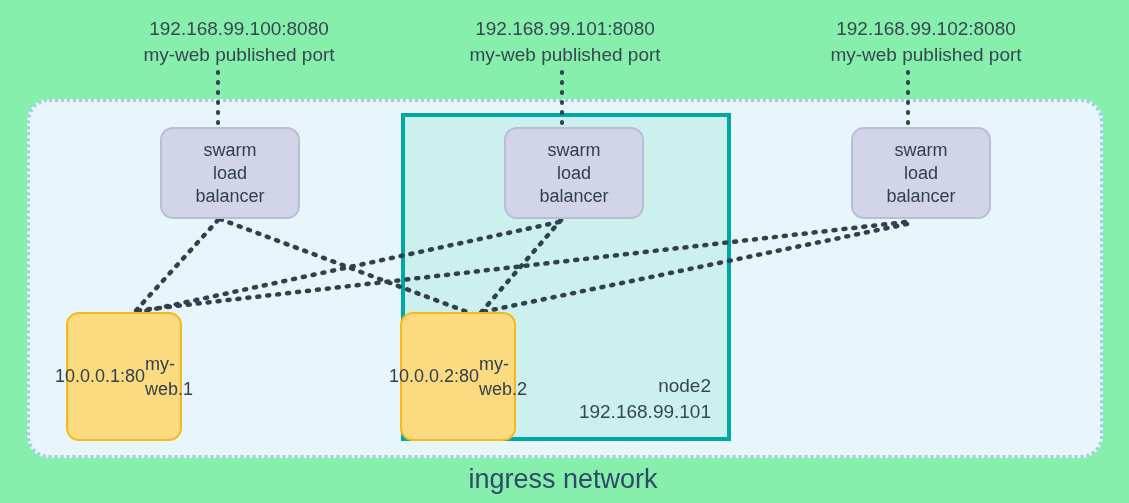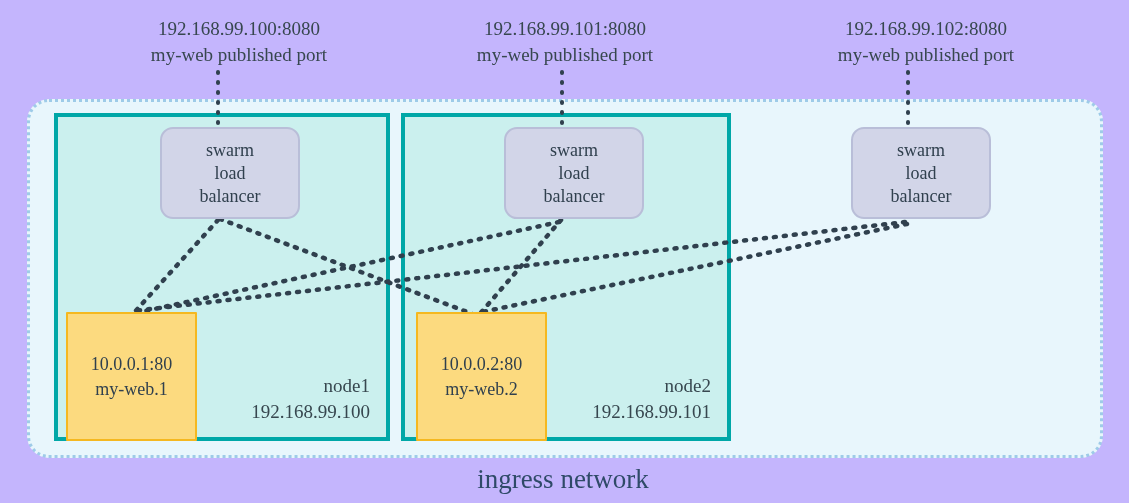--- a/index.html
+++ b/index.html
@@ -4,22 +4,22 @@
 <style>
   html, body {
     margin: 0;
     padding: 0;
     background: #ffffff;
   }
   #canvas {
     position: relative;
     width: 1129px;
     height: 503px;
-    background: #c4b5fd;
-    font-family: Liberation Serif, serif;
+    background: #86efac;
+    font-family: Liberation Sans, sans-serif;
     overflow: hidden;
   }
 
   
   .port-caption {
     position: absolute;
     text-align: center;
     color: #37474f;
     font-size: 19px;
     line-height: 26px;
@@ -86,28 +86,27 @@
     justify-content: center;
     color: #30404e;
     font-size: 18px;
     line-height: 23px;
   }
   .lb-box span { display: block; }
 
   
   .task-box {
     position: absolute;
-    width: 131px;
+    width: 116px;
     height: 129px;
     background: #fcda7f;
     border: 2px solid #f5b820;
-    border-radius: 1px;
+    border-radius: 13px;
     box-sizing: border-box;
     display: flex;
-    flex-direction: column;
     align-items: center;
     justify-content: center;
     color: #30404e;
     font-size: 18px;
     line-height: 25px;
   }
   .task-box span { display: block; }
 
   
   #wires {
@@ -148,26 +147,20 @@
     <span class="cap-line">my-web published port</span>
   </div>
 
   <div class="port-caption" style="left:820px; top:16px; width:212px;">
     <span class="cap-line">192.168.99.102:8080</span>
     <span class="cap-line">my-web published port</span>
   </div>
 
   <div id="ingress-network"></div>
 
-  <div class="node-box" style="left:54px; width:336px;">
-    <div class="node-label">
-      <span class="nl-line">node1</span>
-      <span class="nl-line">192.168.99.100</span>
-    </div>
-  </div>
 
   <div class="node-box" style="left:401px; width:330px;">
     <div class="node-label">
       <span class="nl-line">node2</span>
       <span class="nl-line">192.168.99.101</span>
     </div>
   </div>
 
 
   <svg id="wires" viewBox="0 0 1129 503" xmlns="http://www.w3.org/2000/svg">
@@ -205,20 +198,20 @@
     <span>swarm</span>
     <span>load</span>
     <span>balancer</span>
   </div>
 
   <div class="task-box" style="left:66px; top:312px;">
     <span>10.0.0.1:80</span>
     <span>my-web.1</span>
   </div>
 
-  <div class="task-box" style="left:416px; top:312px;">
+  <div class="task-box" style="left:400px; top:312px;">
     <span>10.0.0.2:80</span>
     <span>my-web.2</span>
   </div>
 
   <div id="ingress-network-label">ingress network</div>
 
 </div>
 
 </body></html>

